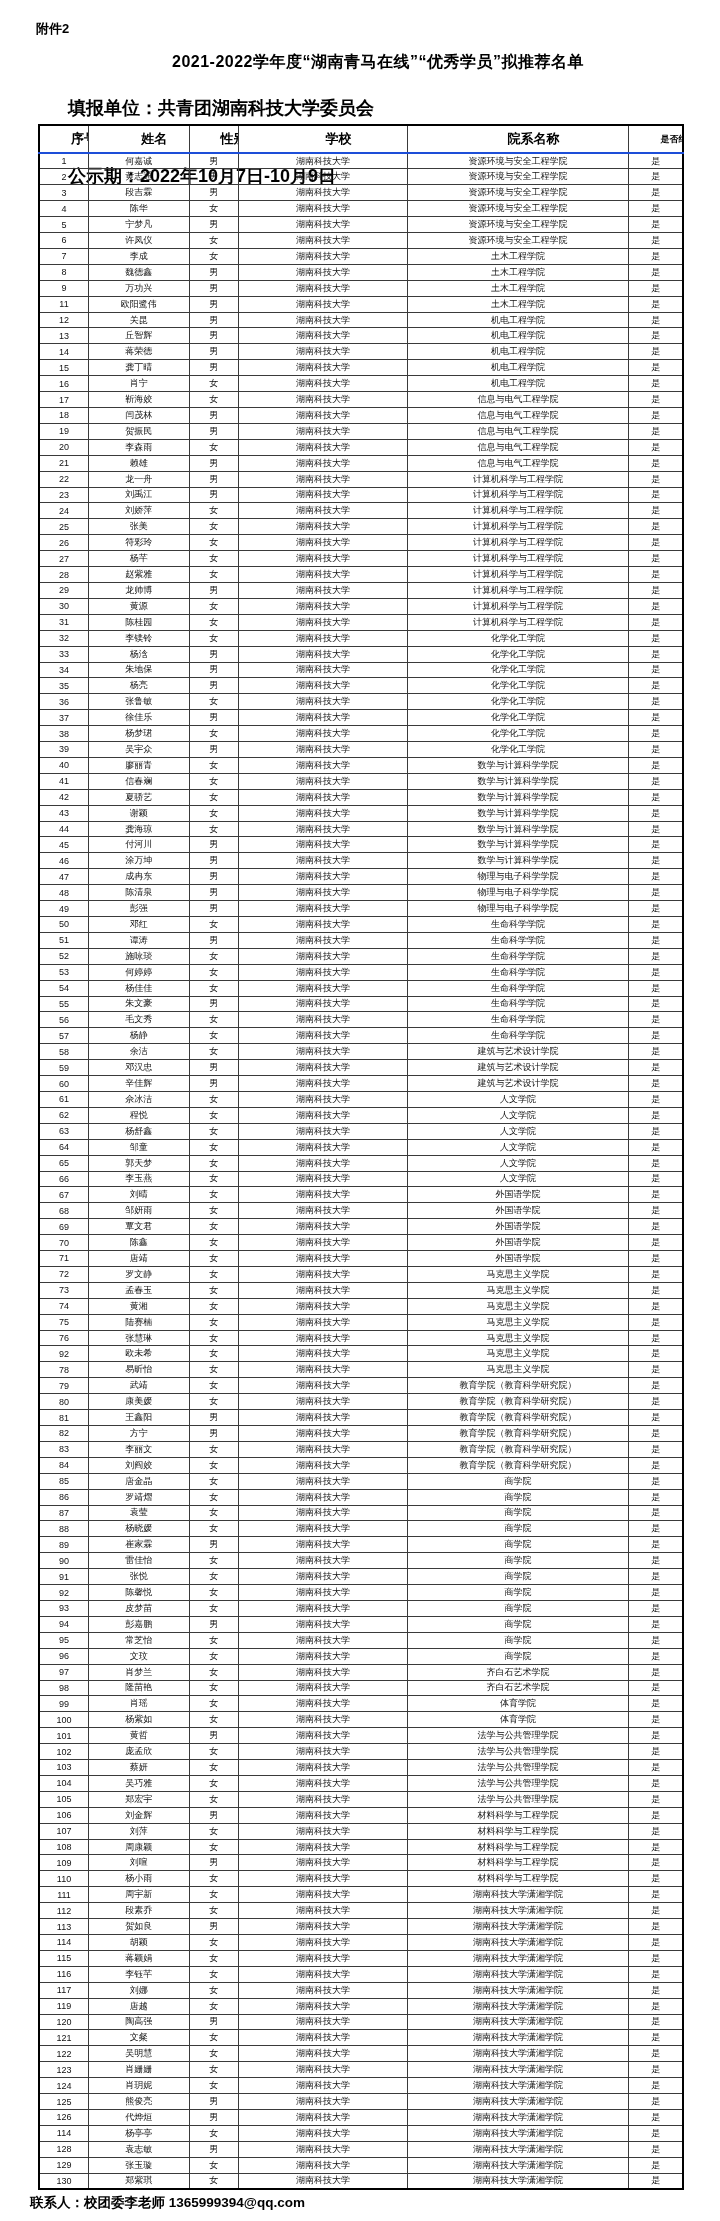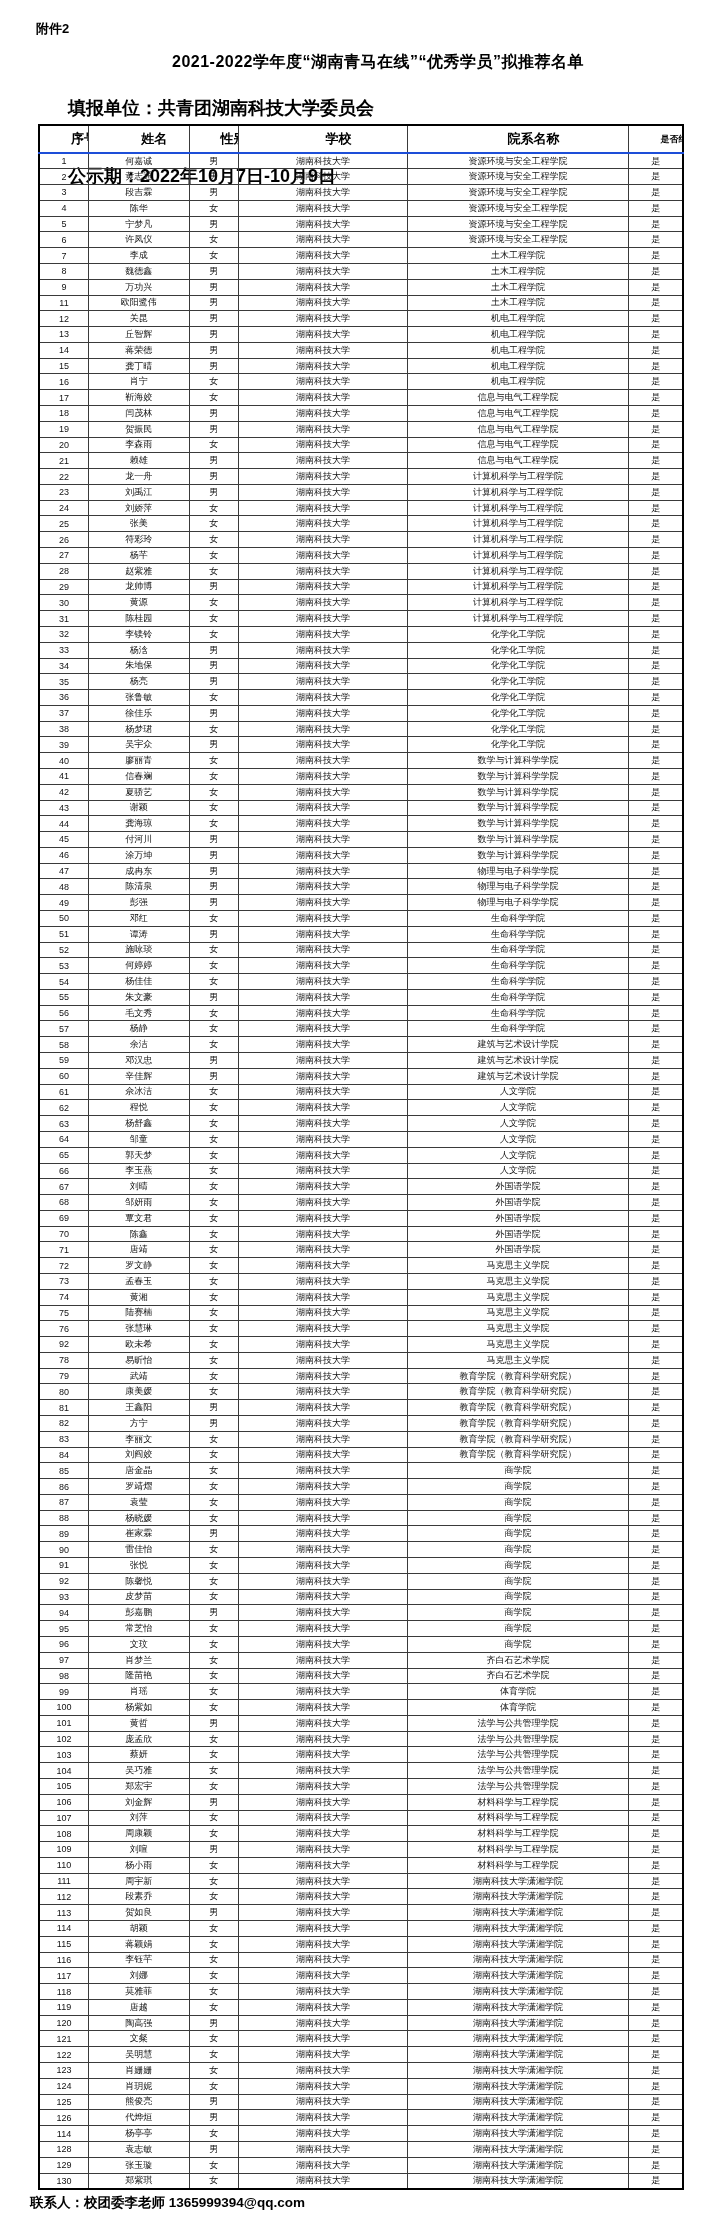--- a/index.html
+++ b/index.html
@@ -1013,28 +1013,20 @@
         </tr>
         <tr>
           <td>117</td>
           <td>刘娜</td>
           <td>女</td>
           <td>湖南科技大学</td>
           <td>湖南科技大学潇湘学院</td>
           <td>是</td>
         </tr>
         <tr>
-          <td>118</td>
-          <td>莫雅菲</td>
-          <td>女</td>
-          <td>湖南科技大学</td>
-          <td>湖南科技大学潇湘学院</td>
-          <td>是</td>
-        </tr>
-        <tr>
           <td>119</td>
           <td>唐越</td>
           <td>女</td>
           <td>湖南科技大学</td>
           <td>湖南科技大学潇湘学院</td>
           <td>是</td>
         </tr>
         <tr>
           <td>120</td>
           <td>陶高强</td>

